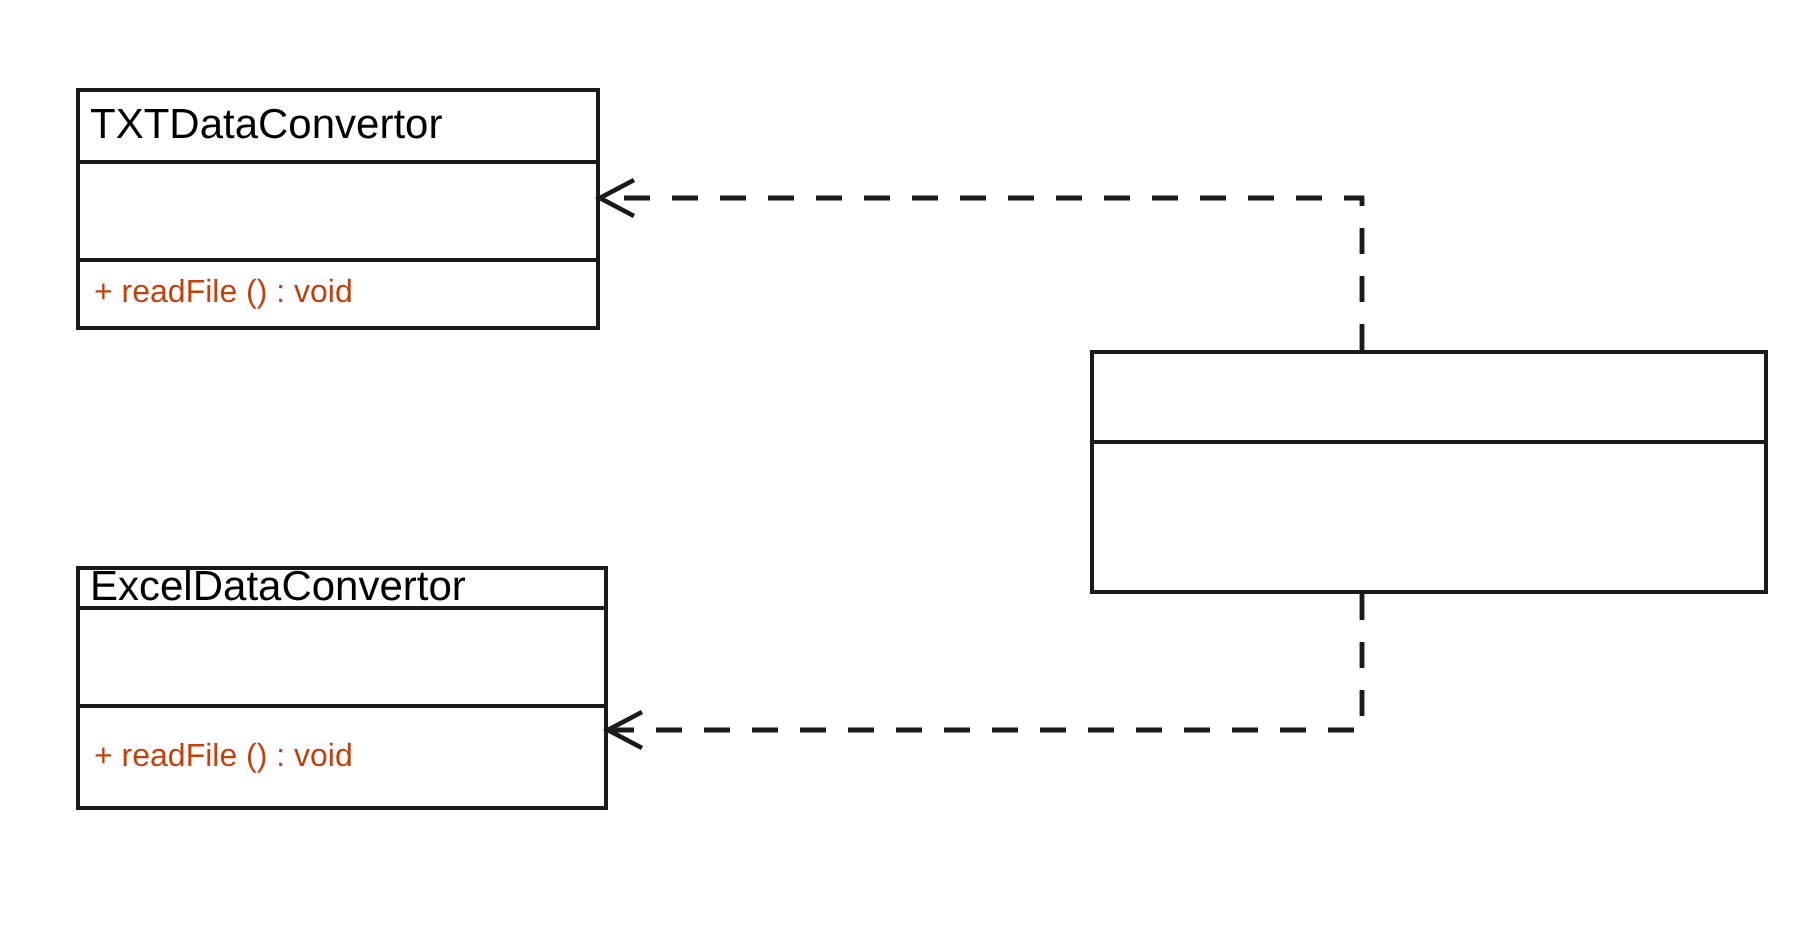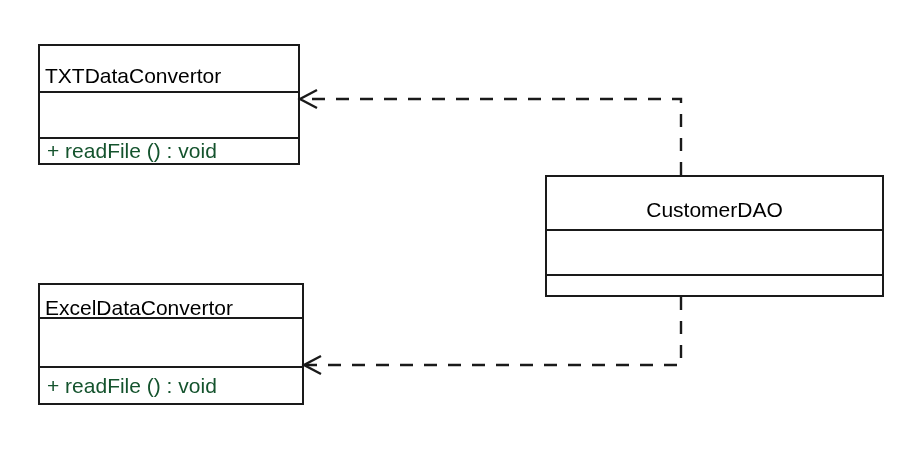--- a/index.html
+++ b/index.html
@@ -27,35 +27,34 @@
   }
   .uml-name-row {
     box-sizing: border-box;
     border-bottom: 2px solid #1a1a1a;
     display: flex;
     align-items: center;
     font-size: 21px;
     color: #000000;
     white-space: nowrap;
     overflow: hidden;
-    margin-top: 14px;
   }
   .uml-name-row.center { justify-content: center; }
   .uml-name-row.left { justify-content: flex-start; padding-left: 5px; }
   .uml-attr-row {
     box-sizing: border-box;
     border-bottom: 2px solid #1a1a1a;
   }
   .uml-op-row {
     box-sizing: border-box;
     display: flex;
     align-items: center;
     padding-left: 7px;
-    font-size: 21px;
-    color: #14532d;
+    font-size: 16px;
+    color: #c2410c;
     white-space: nowrap;
   }
   .conn-svg {
     position: absolute;
     left: 0;
     top: 0;
     width: 905px;
     height: 471px;
     pointer-events: none;
   }
@@ -71,21 +70,20 @@
     <div class="uml-op-row" style="flex: 1 1 auto;">+ readFile () : void</div>
   </div>
 
   <div class="uml-class" id="cls-excel" style="left: 38px; top: 283px; width: 266px; height: 122px; border-color: rgb(26, 26, 26);">
     <div class="uml-name-row left" style="height: 20px; border-bottom-color: rgb(26, 26, 26);">ExcelDataConvertor</div>
     <div class="uml-attr-row" style="height: 49px; border-bottom-color: rgb(26, 26, 26);"></div>
     <div class="uml-op-row" style="flex: 1 1 auto;">+ readFile () : void</div>
   </div>
 
   <div class="uml-class" id="cls-dao" style="left: 545px; top: 175px; width: 339px; height: 122px; border-color: rgb(26, 26, 26);">
-    <div class="uml-name-row center" style="height: 40px; border-bottom-color: rgb(26, 26, 26);">CustomerDAO</div>
     <div class="uml-attr-row" style="height: 45px; border-bottom-color: rgb(26, 26, 26);"></div>
   </div>
 
   <svg class="conn-svg" viewBox="0 0 905 471">
     <g id="connectors">
         <path d="M 681 175 L 681 99 L 302 99" fill="none" stroke="#1a1a1a" stroke-width="2.4" stroke-dasharray="13 11"></path>
         <path d="M 317 90 L 300 99 L 317 108" fill="none" stroke="#1a1a1a" stroke-width="2.4"></path>
         <path d="M 681 297 L 681 365 L 306 365" fill="none" stroke="#1a1a1a" stroke-width="2.4" stroke-dasharray="13 11"></path>
         <path d="M 321 356 L 304 365 L 321 374" fill="none" stroke="#1a1a1a" stroke-width="2.4"></path>
       </g>

